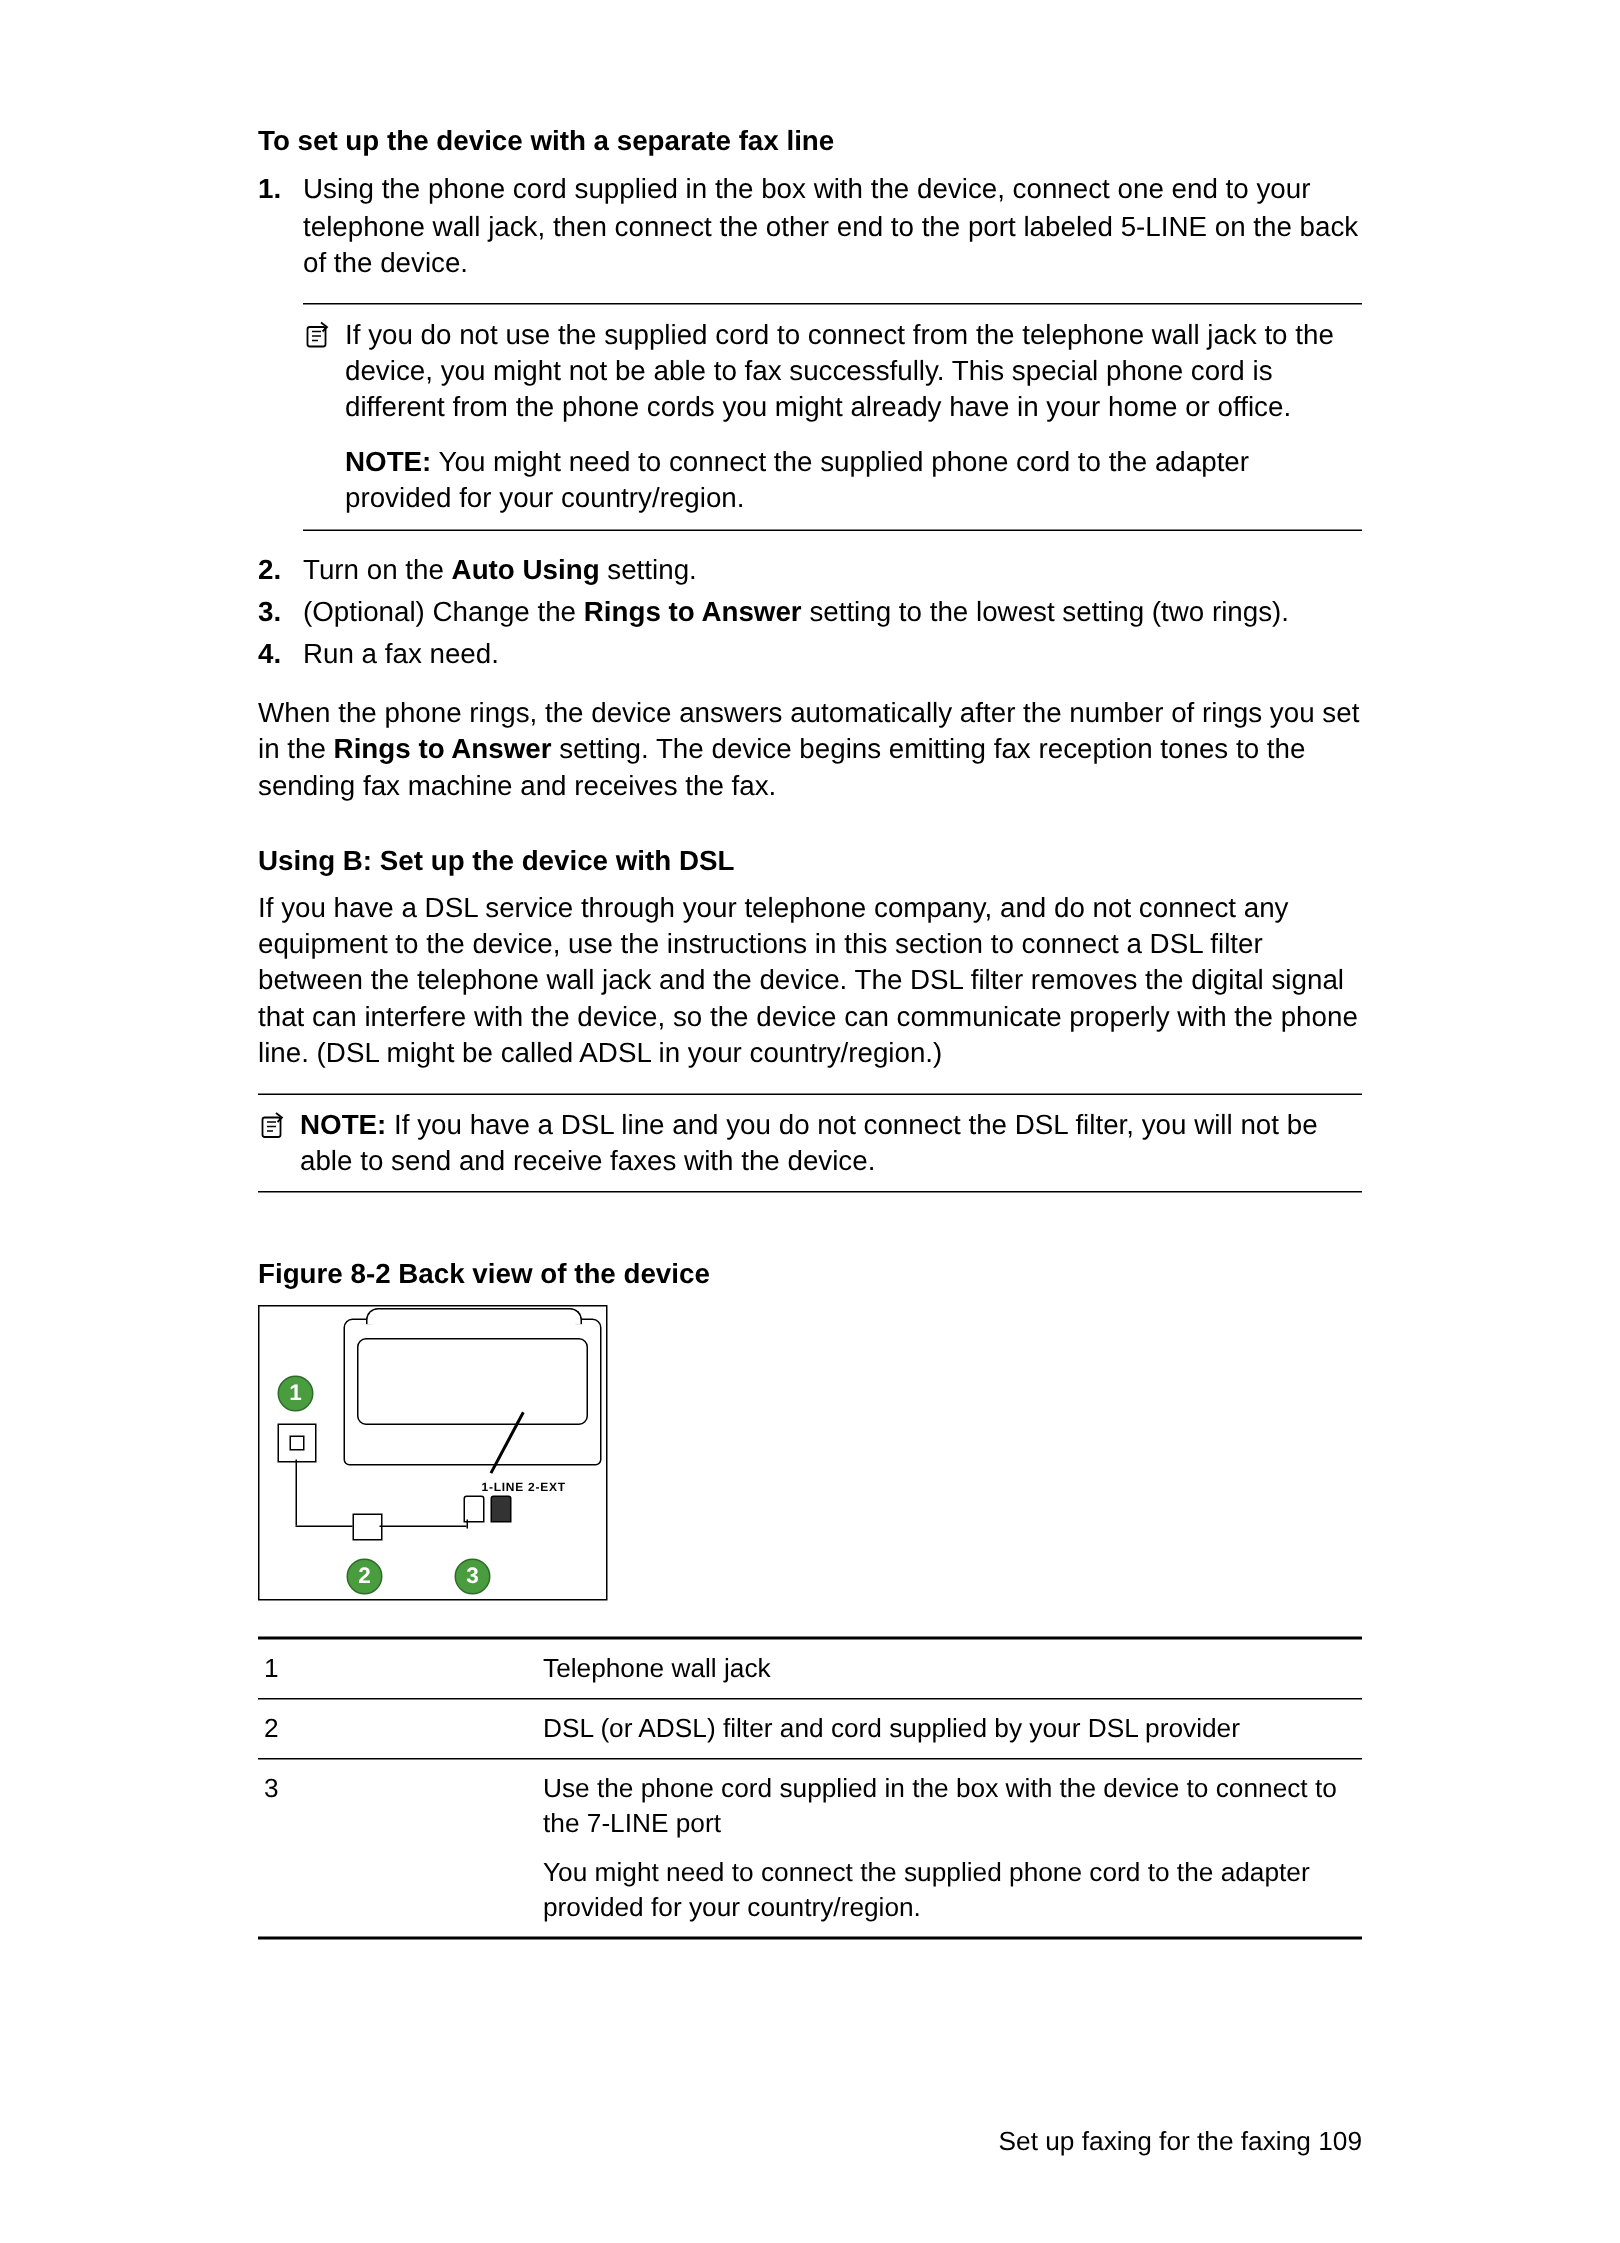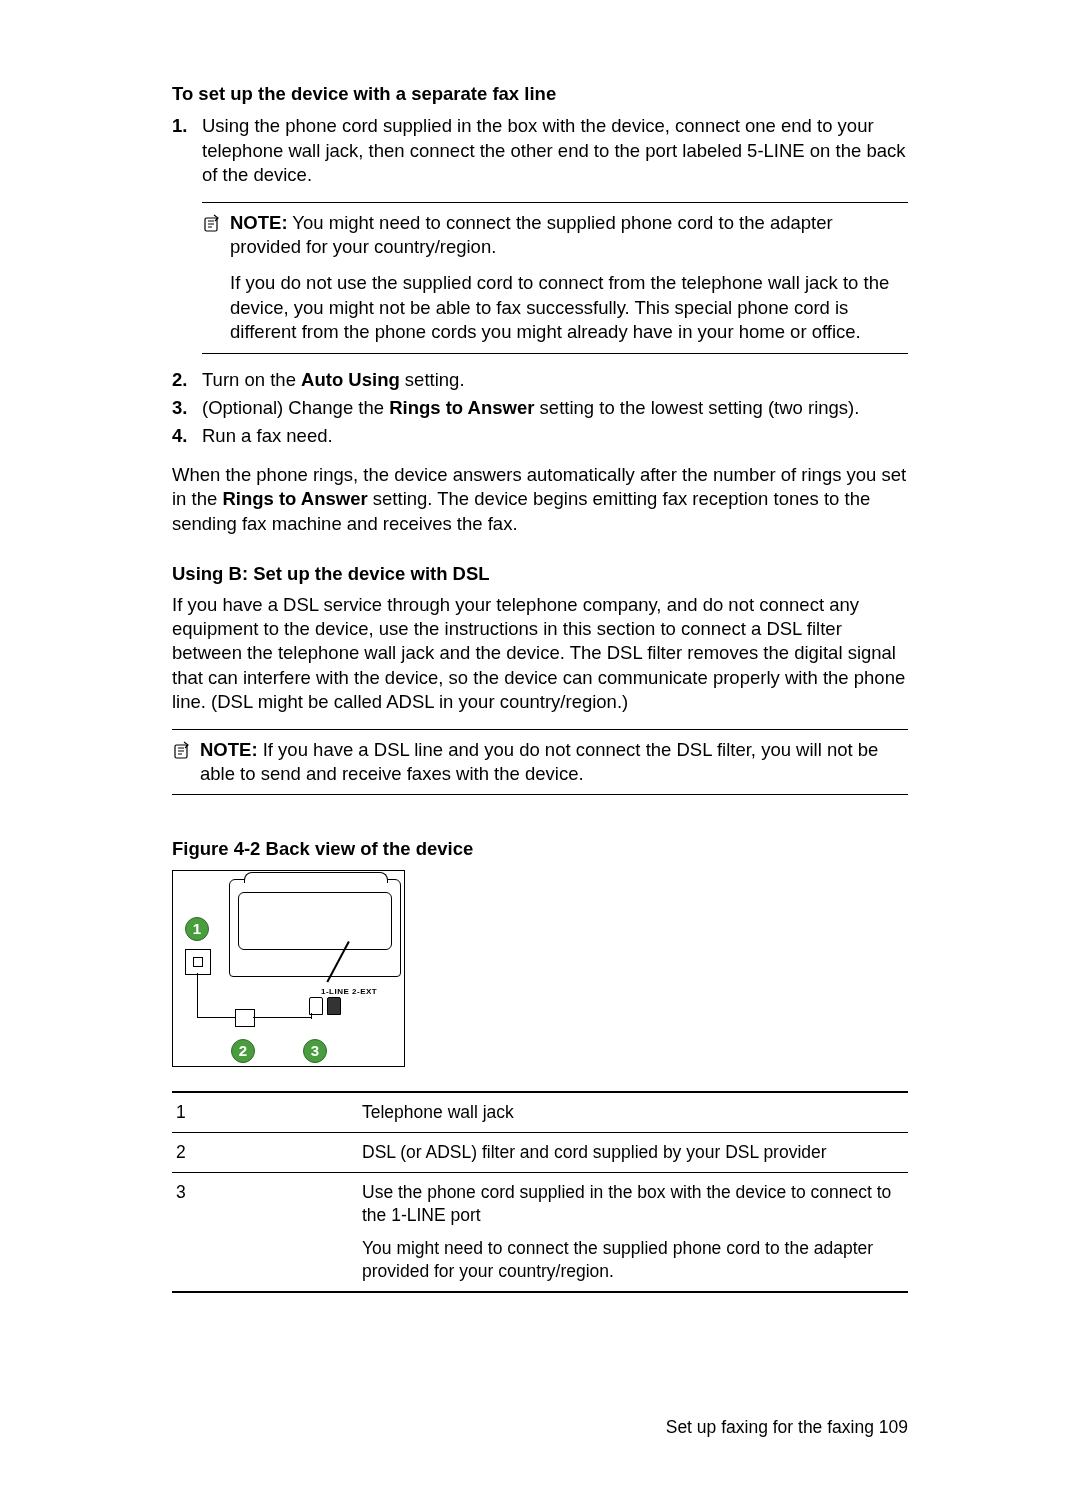--- a/index.html
+++ b/index.html
@@ -223,24 +223,24 @@
 
   <div class="note-box">
     <span class="note-icon">
       <svg width="20" height="20" viewBox="0 0 20 20">
         <rect x="3" y="5" width="12" height="13" rx="1.5" fill="none" stroke="#000" stroke-width="1.2"></rect>
         <path d="M6 8h6M6 11h6M6 14h4" stroke="#000" stroke-width="1"></path>
         <path d="M12 2l4 3-3 3" fill="none" stroke="#000" stroke-width="1.2"></path>
       </svg>
     </span>
     <div class="note-text">
+      <p>If you do not use the supplied cord to connect from the telephone wall jack to the device, you might not be able to fax successfully. This special phone cord is different from the phone cords you might already have in your home or office.</p>
       <p>
         <span class="bold">NOTE:</span><span>  You might need to connect the supplied phone cord to the adapter provided for your country/region.</span>
       </p>
-      <p>If you do not use the supplied cord to connect from the telephone wall jack to the device, you might not be able to fax successfully. This special phone cord is different from the phone cords you might already have in your home or office.</p>
     </div>
   </div>
 
   <ol class="steps">
     <li>
       <span class="num">2.</span>
       <span class="body">
         <span>Turn on the </span><span class="bold">Auto Using</span><span> setting.</span>
       </span>
     </li>
@@ -273,21 +273,21 @@
     </span>
     <div class="note-text">
       <p>
         <span class="bold">NOTE:</span><span>  If you have a DSL line and you do not connect the DSL filter, you will not be able to send and receive faxes with the device.</span>
       </p>
     </div>
   </div>
 
   <div style="height:28px"></div>
 
-  <div class="fig-caption">Figure 4-2 Back view of the device</div>
+  <div class="fig-caption">Figure 8-2 Back view of the device</div>
   <div class="figure">
     <div class="fig-printer"></div>
     <div class="fig-arrow"></div>
     <div class="fig-portlabel">1-LINE   2-EXT</div>
     <div class="fig-port1"></div>
     <div class="fig-port2"></div>
     <div class="fig-walljack"></div>
     <div class="fig-wire w1"></div>
     <div class="fig-wire w2"></div>
     <div class="fig-dslbox"></div>
@@ -304,21 +304,21 @@
       <td class="col1">1</td>
       <td>Telephone wall jack</td>
     </tr>
     <tr>
       <td class="col1">2</td>
       <td>DSL (or ADSL) filter and cord supplied by your DSL provider</td>
     </tr>
     <tr>
       <td class="col1">3</td>
       <td>
-        <p>Use the phone cord supplied in the box with the device to connect to the 1-LINE port</p>
+        <p>Use the phone cord supplied in the box with the device to connect to the 7-LINE port</p>
         <p>You might need to connect the supplied phone cord to the adapter provided for your country/region.</p>
       </td>
     </tr>
   </tbody>
     </table>
 
   <div class="footer">
     <span>Set up faxing for the faxing</span>
     <span class="pn">109</span>
   </div>

